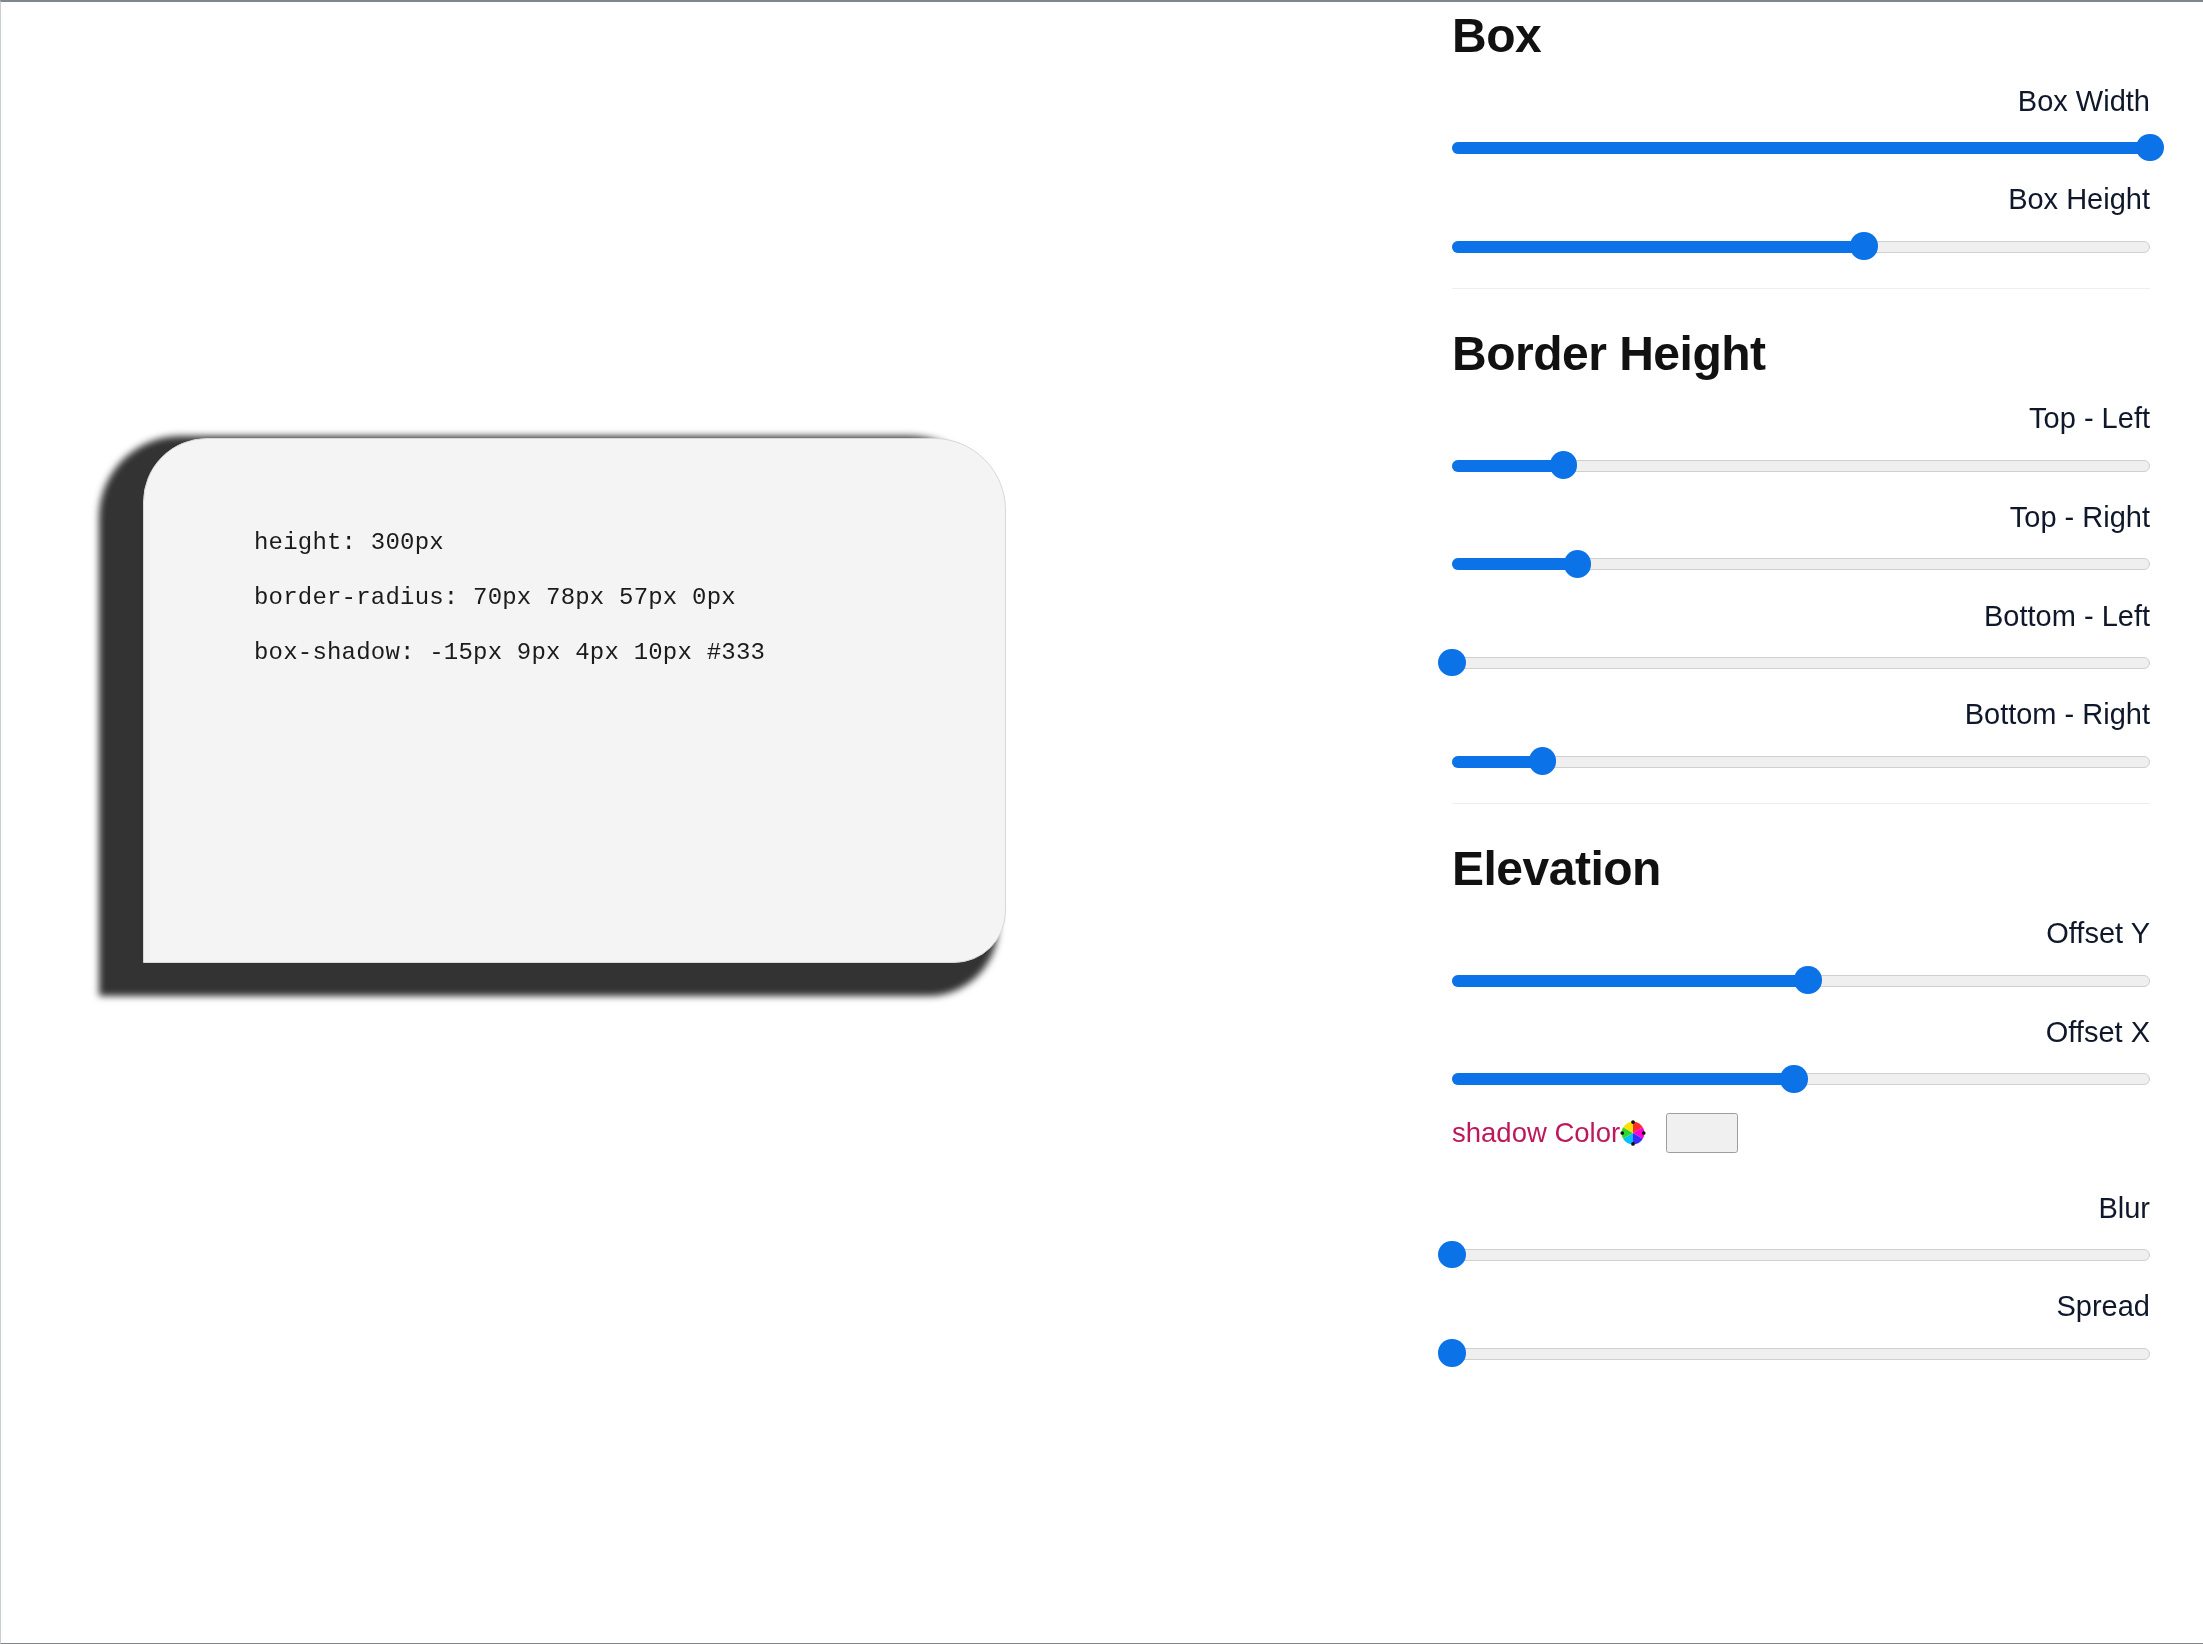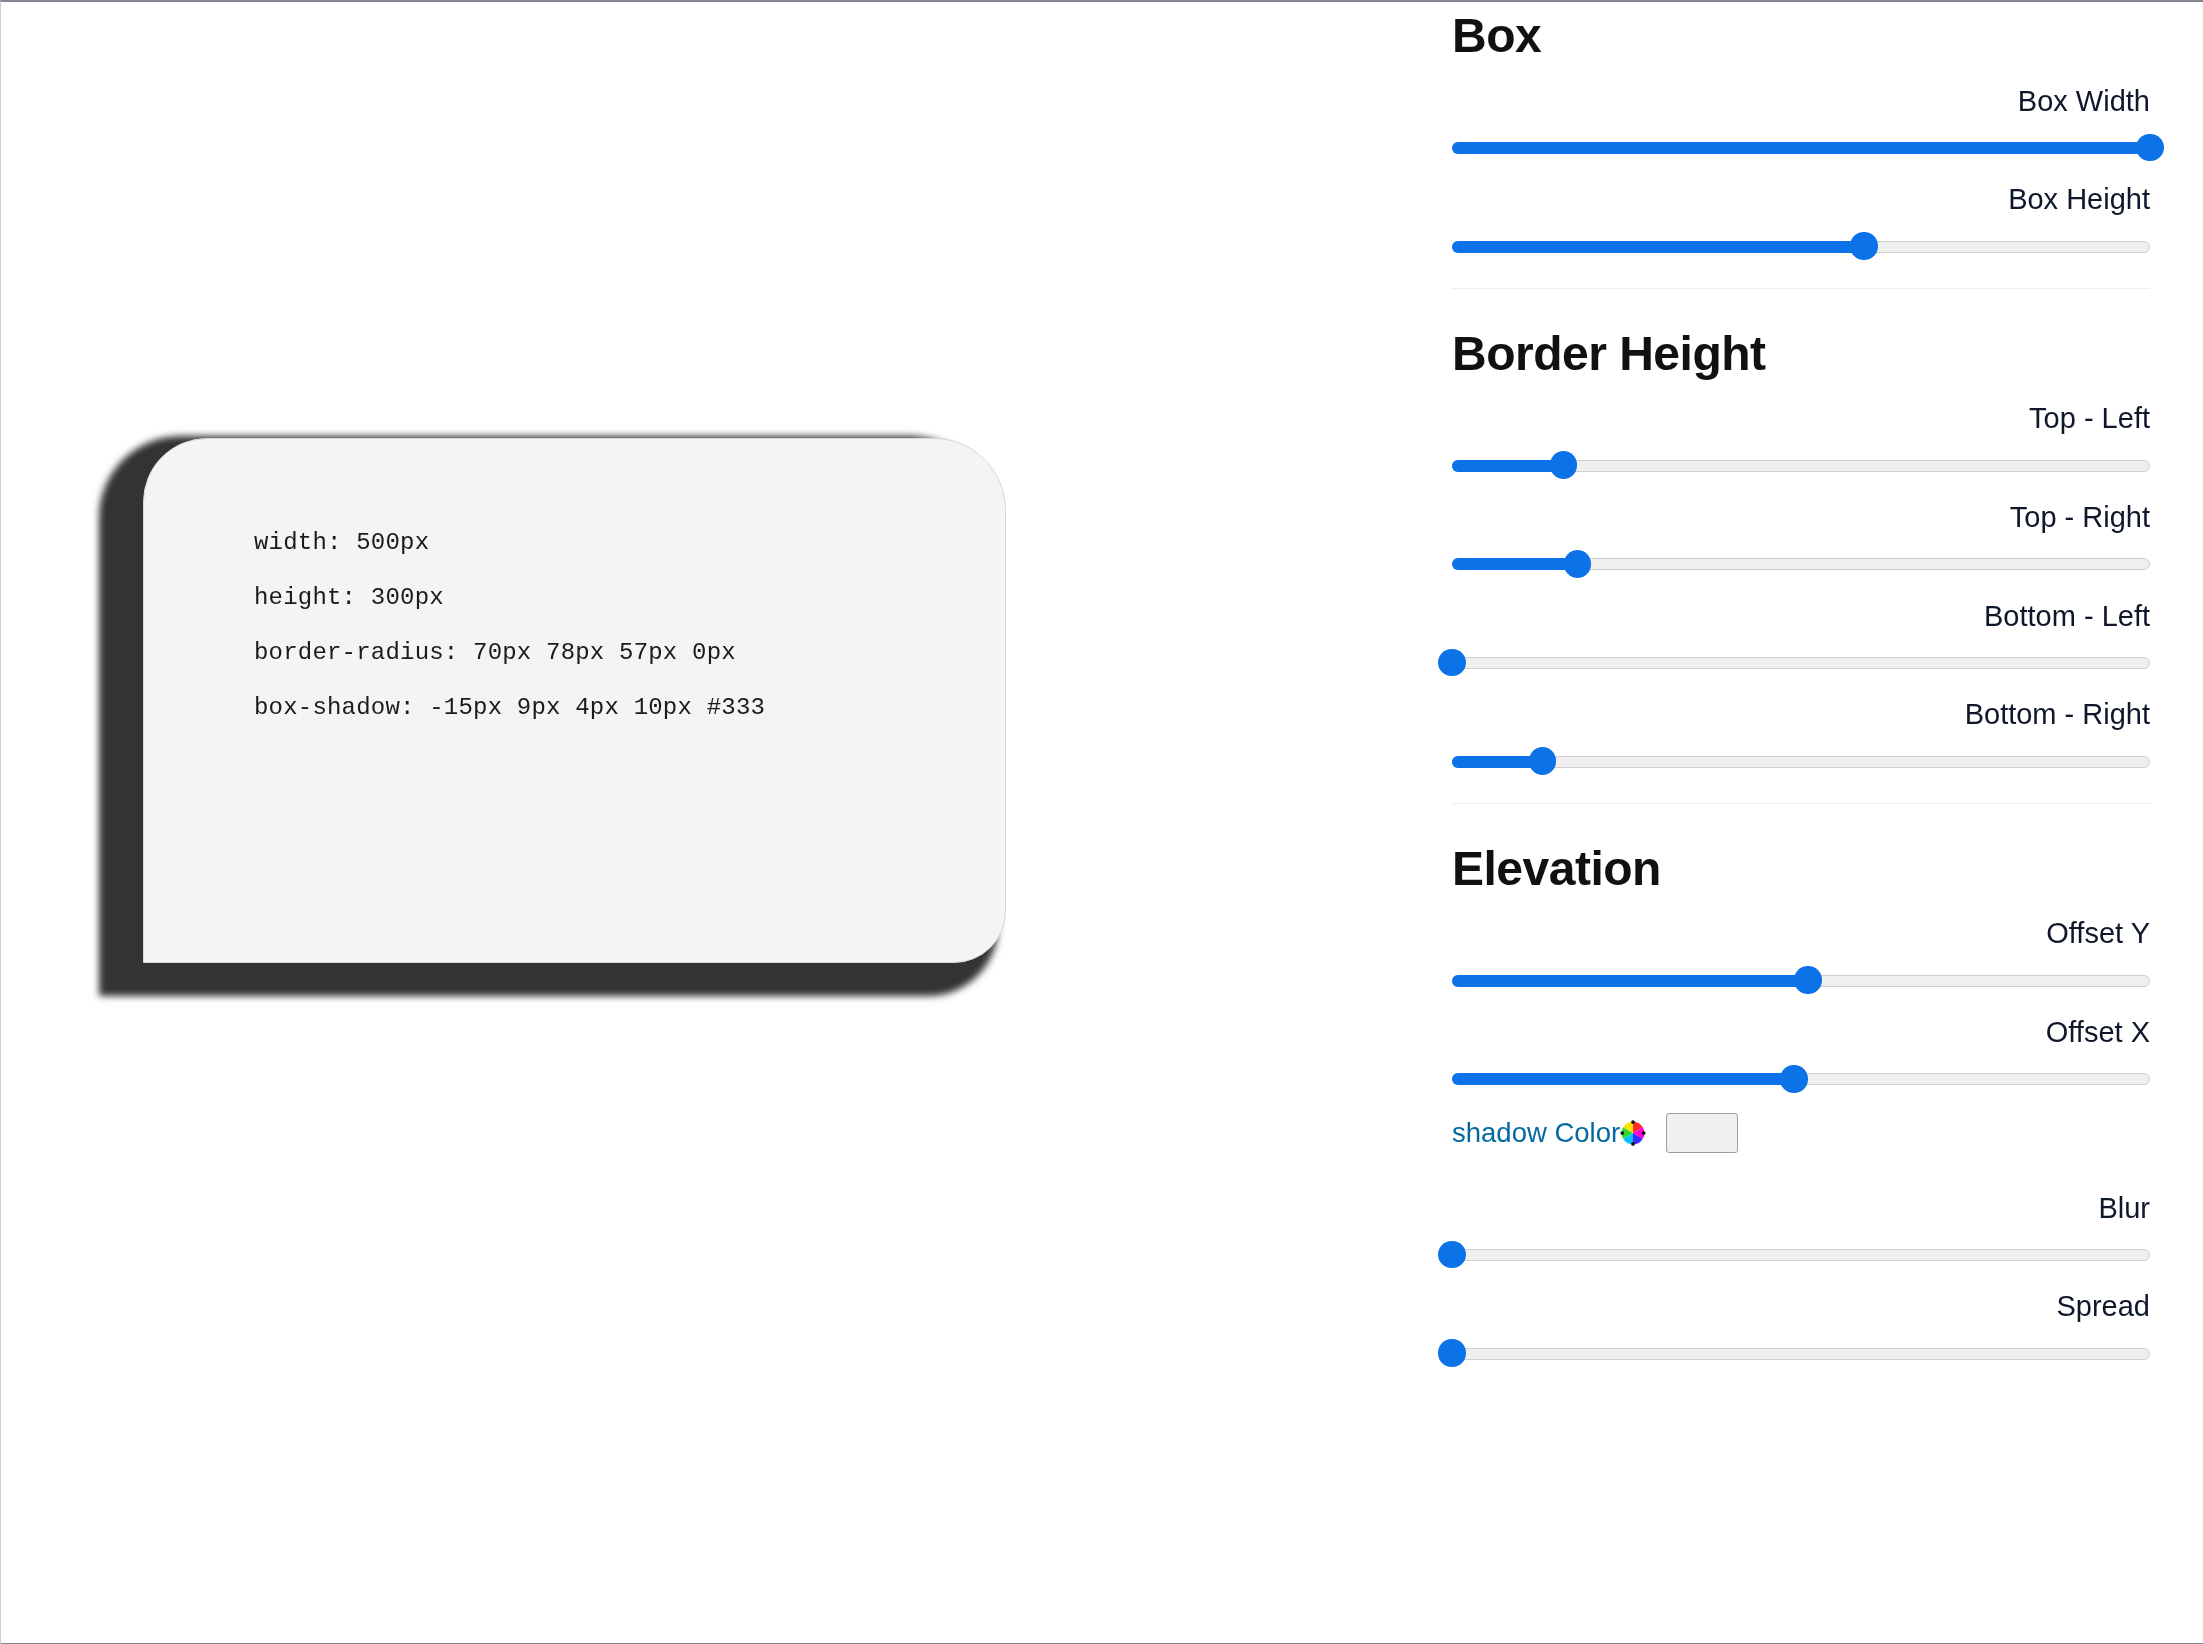--- a/index.html
+++ b/index.html
@@ -130,21 +130,21 @@
     background: #0b72e7;
   }
 
   .color-row {
     display: flex;
     align-items: center;
     margin: 5.5px 0 37px 0;
   }
   .color-row .label {
     font-size: 27.5px;
-    color: #0369a1;
+    color: #be185d;
     line-height: 1;
   }
   .color-wheel-icon {
     width: 26px;
     height: 26px;
     flex: none;
     margin-right: 20px;
   }
   .color-swatch {
     width: 72px;
@@ -162,21 +162,20 @@
   }
 </style>
 </head>
 <body>
 
 <div class="app">
 
   <div class="preview-pane">
     <div class="preview-stage">
       <div class="preview-box" id="preview-box" style="background: rgb(244, 244, 244);">
-        <div class="code-line">width: 500px</div>
         <div class="code-line">height: 300px</div>
         <div class="code-line">border-radius: 70px 78px 57px 0px</div>
         <div class="code-line">box-shadow: -15px 9px 4px 10px #333</div>
       </div>
     </div>
   </div>
 
   <div class="controls-pane">
 
     <div class="section">

